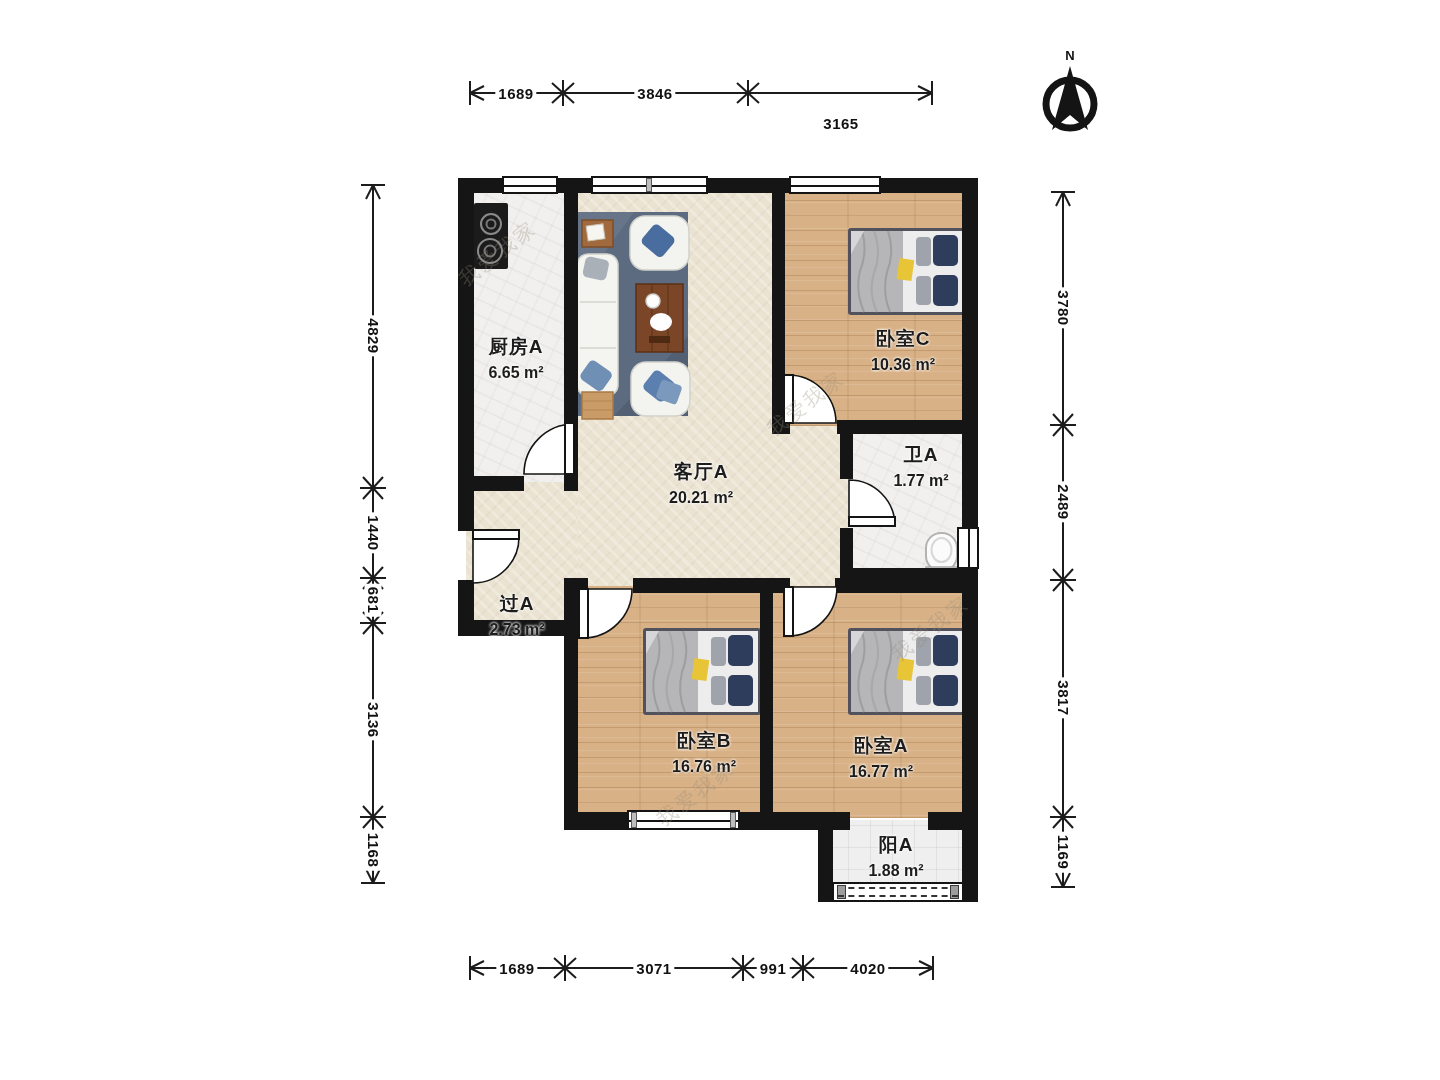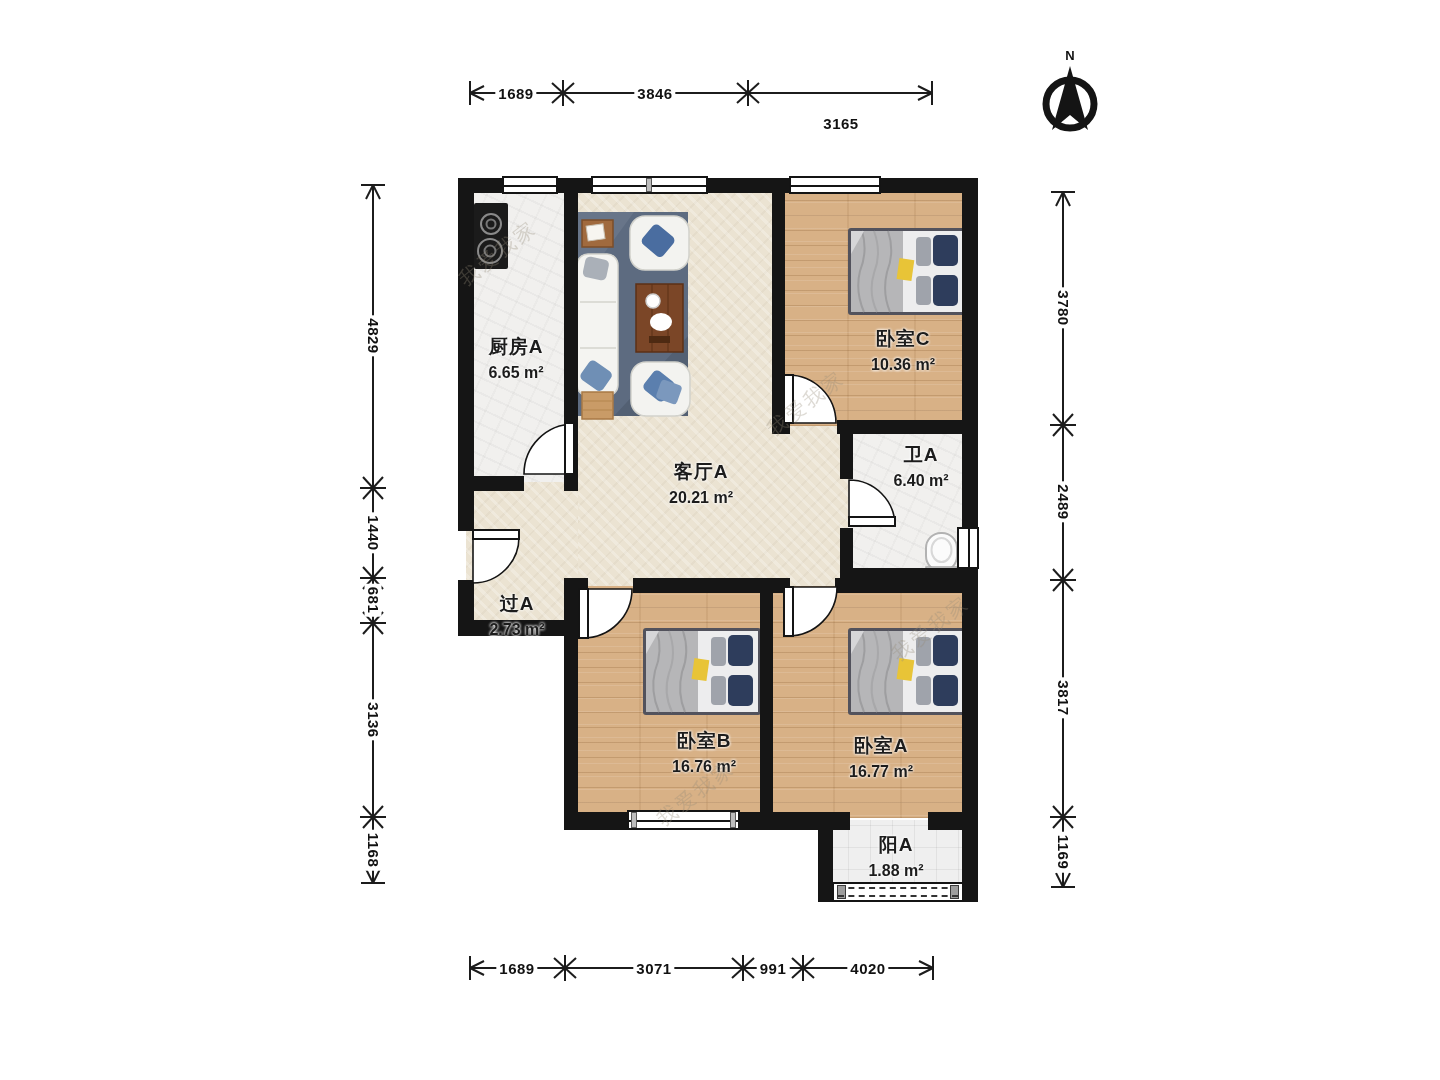--- a/index.html
+++ b/index.html
@@ -217,21 +217,21 @@
   <div class="room-label" style="left:701px;top:483px;">
     <div class="nm">客厅A</div>
     <div class="ar">20.21 m²</div>
   </div>
   <div class="room-label" style="left:903px;top:350px;">
     <div class="nm">卧室C</div>
     <div class="ar">10.36 m²</div>
   </div>
   <div class="room-label" style="left:921px;top:466px;">
     <div class="nm">卫A</div>
-    <div class="ar">6.40 m²</div>
+    <div class="ar">1.77 m²</div>
   </div>
   <div class="room-label" style="left:517px;top:595px;margin-top:20px;">
     <div class="nm">过A</div>
     <div class="ar">2.73 m²</div>
   </div>
   <div class="room-label" style="left:674px;top:752px;margin-left:30px;">
     <div class="nm">卧室B</div>
     <div class="ar">16.76 m²</div>
   </div>
   <div class="room-label" style="left:881px;top:757px;">

